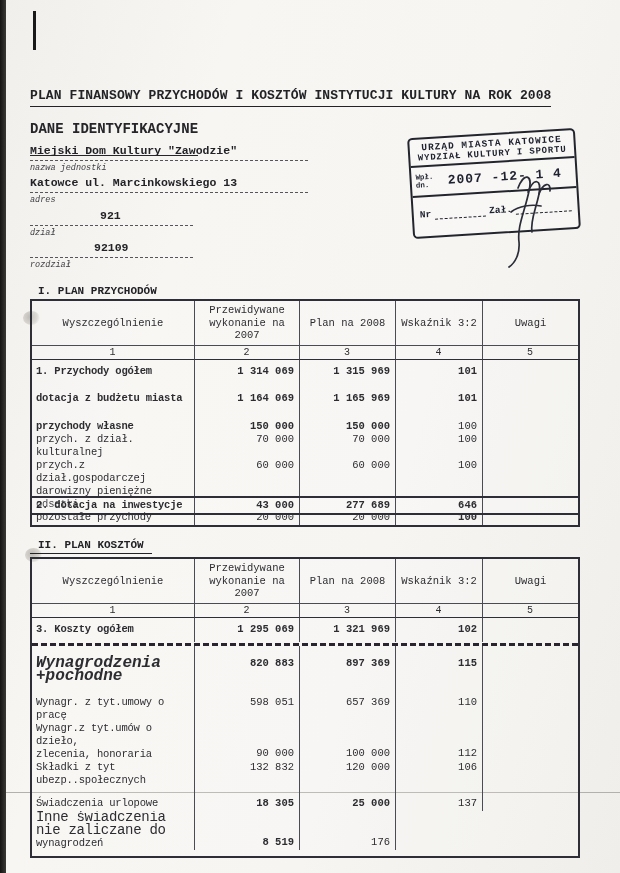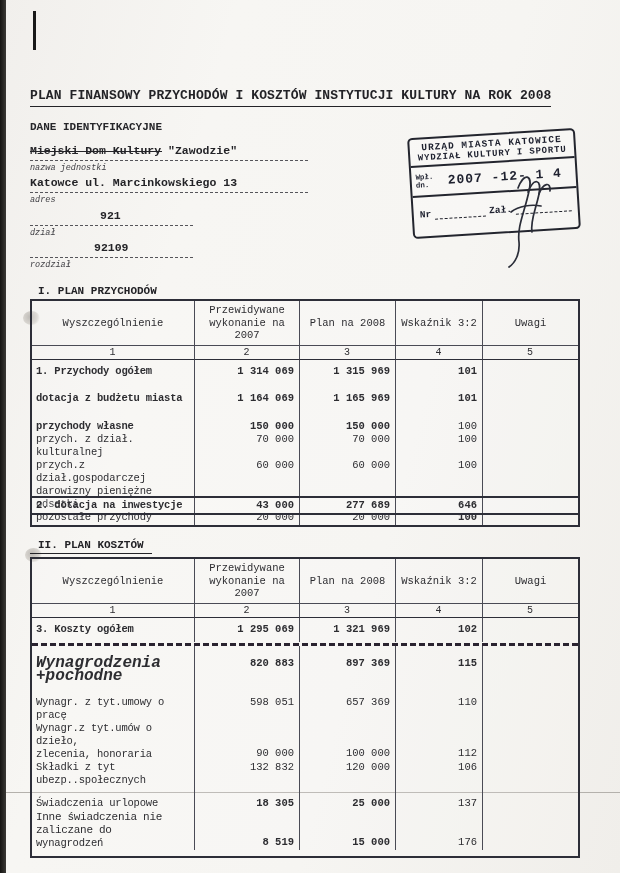--- a/index.html
+++ b/index.html
@@ -10,21 +10,21 @@
   }
   .edge-left { position:absolute; left:0; top:0; width:6px; height:873px;
     background:linear-gradient(90deg,#141311,#3b3936); }
   .corner-mark { position:absolute; left:33px; top:11px; width:3px; height:39px; background:#191919; }
   .bottom-edge { position:absolute; left:6px; top:792px; width:614px; height:1px; background:#b4b1ac; }
   .smudge { position:absolute; width:17px; height:14px; border-radius:50%;
     background:radial-gradient(circle at 42% 42%, #bdbab5 0%, #d8d5d0 55%, rgba(216,213,208,0) 78%); }
 
   .title { position:absolute; left:30px; top:88px; font-size:13px; font-weight:bold; color:#232327;
     letter-spacing:.1px; border-bottom:1.5px solid #232327; padding-bottom:3px; white-space:nowrap; }
-  .dane  { position:absolute; left:30px; top:121px; font-size:11px; font-weight:bold; color:#26262a;
+  .dane  { position:absolute; left:30px; top:121px; font-size:14px; font-weight:bold; color:#26262a;
     border-bottom:1.3px solid #26262a; padding-bottom:18px; }
 
   .field { position:absolute; left:30px; }
   .fval { font-weight:bold; font-size:11.5px; color:#232327; padding-bottom:3px;
     border-bottom:1.4px dashed #55555a; white-space:nowrap; }
   .flab { font-style:italic; font-size:8.5px; color:#3e3e43; margin-top:2px; }
 
   .stamp { position:absolute; left:410px; top:133px; width:168px; height:101px;
     transform:rotate(-3.5deg); border:2.5px solid #23252e; border-radius:5px; color:#1f2230;
     box-sizing:border-box; background:rgba(255,255,255,.25); }
@@ -58,21 +58,21 @@
     height:14px; line-height:13px; letter-spacing:0; }
   .bold { font-weight:bold; }
   .it { font-style:italic; font-weight:bold; letter-spacing:0; font-size:16px; }
   .pt5  .c{padding-top:5px}  .pt7  .c{padding-top:7px}  .pt9  .c{padding-top:9px}
   .pt10 .c{padding-top:10px} .pt11 .c{padding-top:11px} .pt13 .c{padding-top:13px}
   .h26{min-height:25px} .h27{min-height:26px} .h24{min-height:22px} .h13{min-height:13px}
   .h14{min-height:14px} .hk24{min-height:24px} .hk30{min-height:30px} .hk26{min-height:26px}
   .hk27{min-height:27px} .hk33{min-height:33px; padding-bottom:6px}
   .vbot .num { display:flex; align-items:flex-end; justify-content:flex-end; padding-bottom:1px; }
   .two span { display:block; }
-  .sm { font-size:11px; letter-spacing:-.3px; }
+  .sm { font-size:14px; letter-spacing:-.3px; }
   .dashsep { height:0; border-top:3px dashed #2a2330; margin:1px 0 0 0; }
   .single { height:19px; }
   .single .c { display:flex; align-items:center; }
   .single .num { justify-content:flex-end; }
 </style>
 </head>
 <body>
 
 <div class="scan">
   <div class="edge-left"></div>
@@ -275,18 +275,17 @@
       <div class="c num bold">25 000</div>
       <div class="c num">137</div>
       <div class="c"></div>
     </div>
     <div class="trow hk33 vbot">
       <div class="c two">
         <span class="sm">Inne świadczenia nie zaliczane do</span>
         <span>wynagrodzeń</span>
       </div>
       <div class="c num bold">8 519</div>
-      <div class="c num bold">15 000</div>
       <div class="c num">176</div>
       <div class="c"></div>
     </div>
   </div>
 </div>
 
 </body></html>

